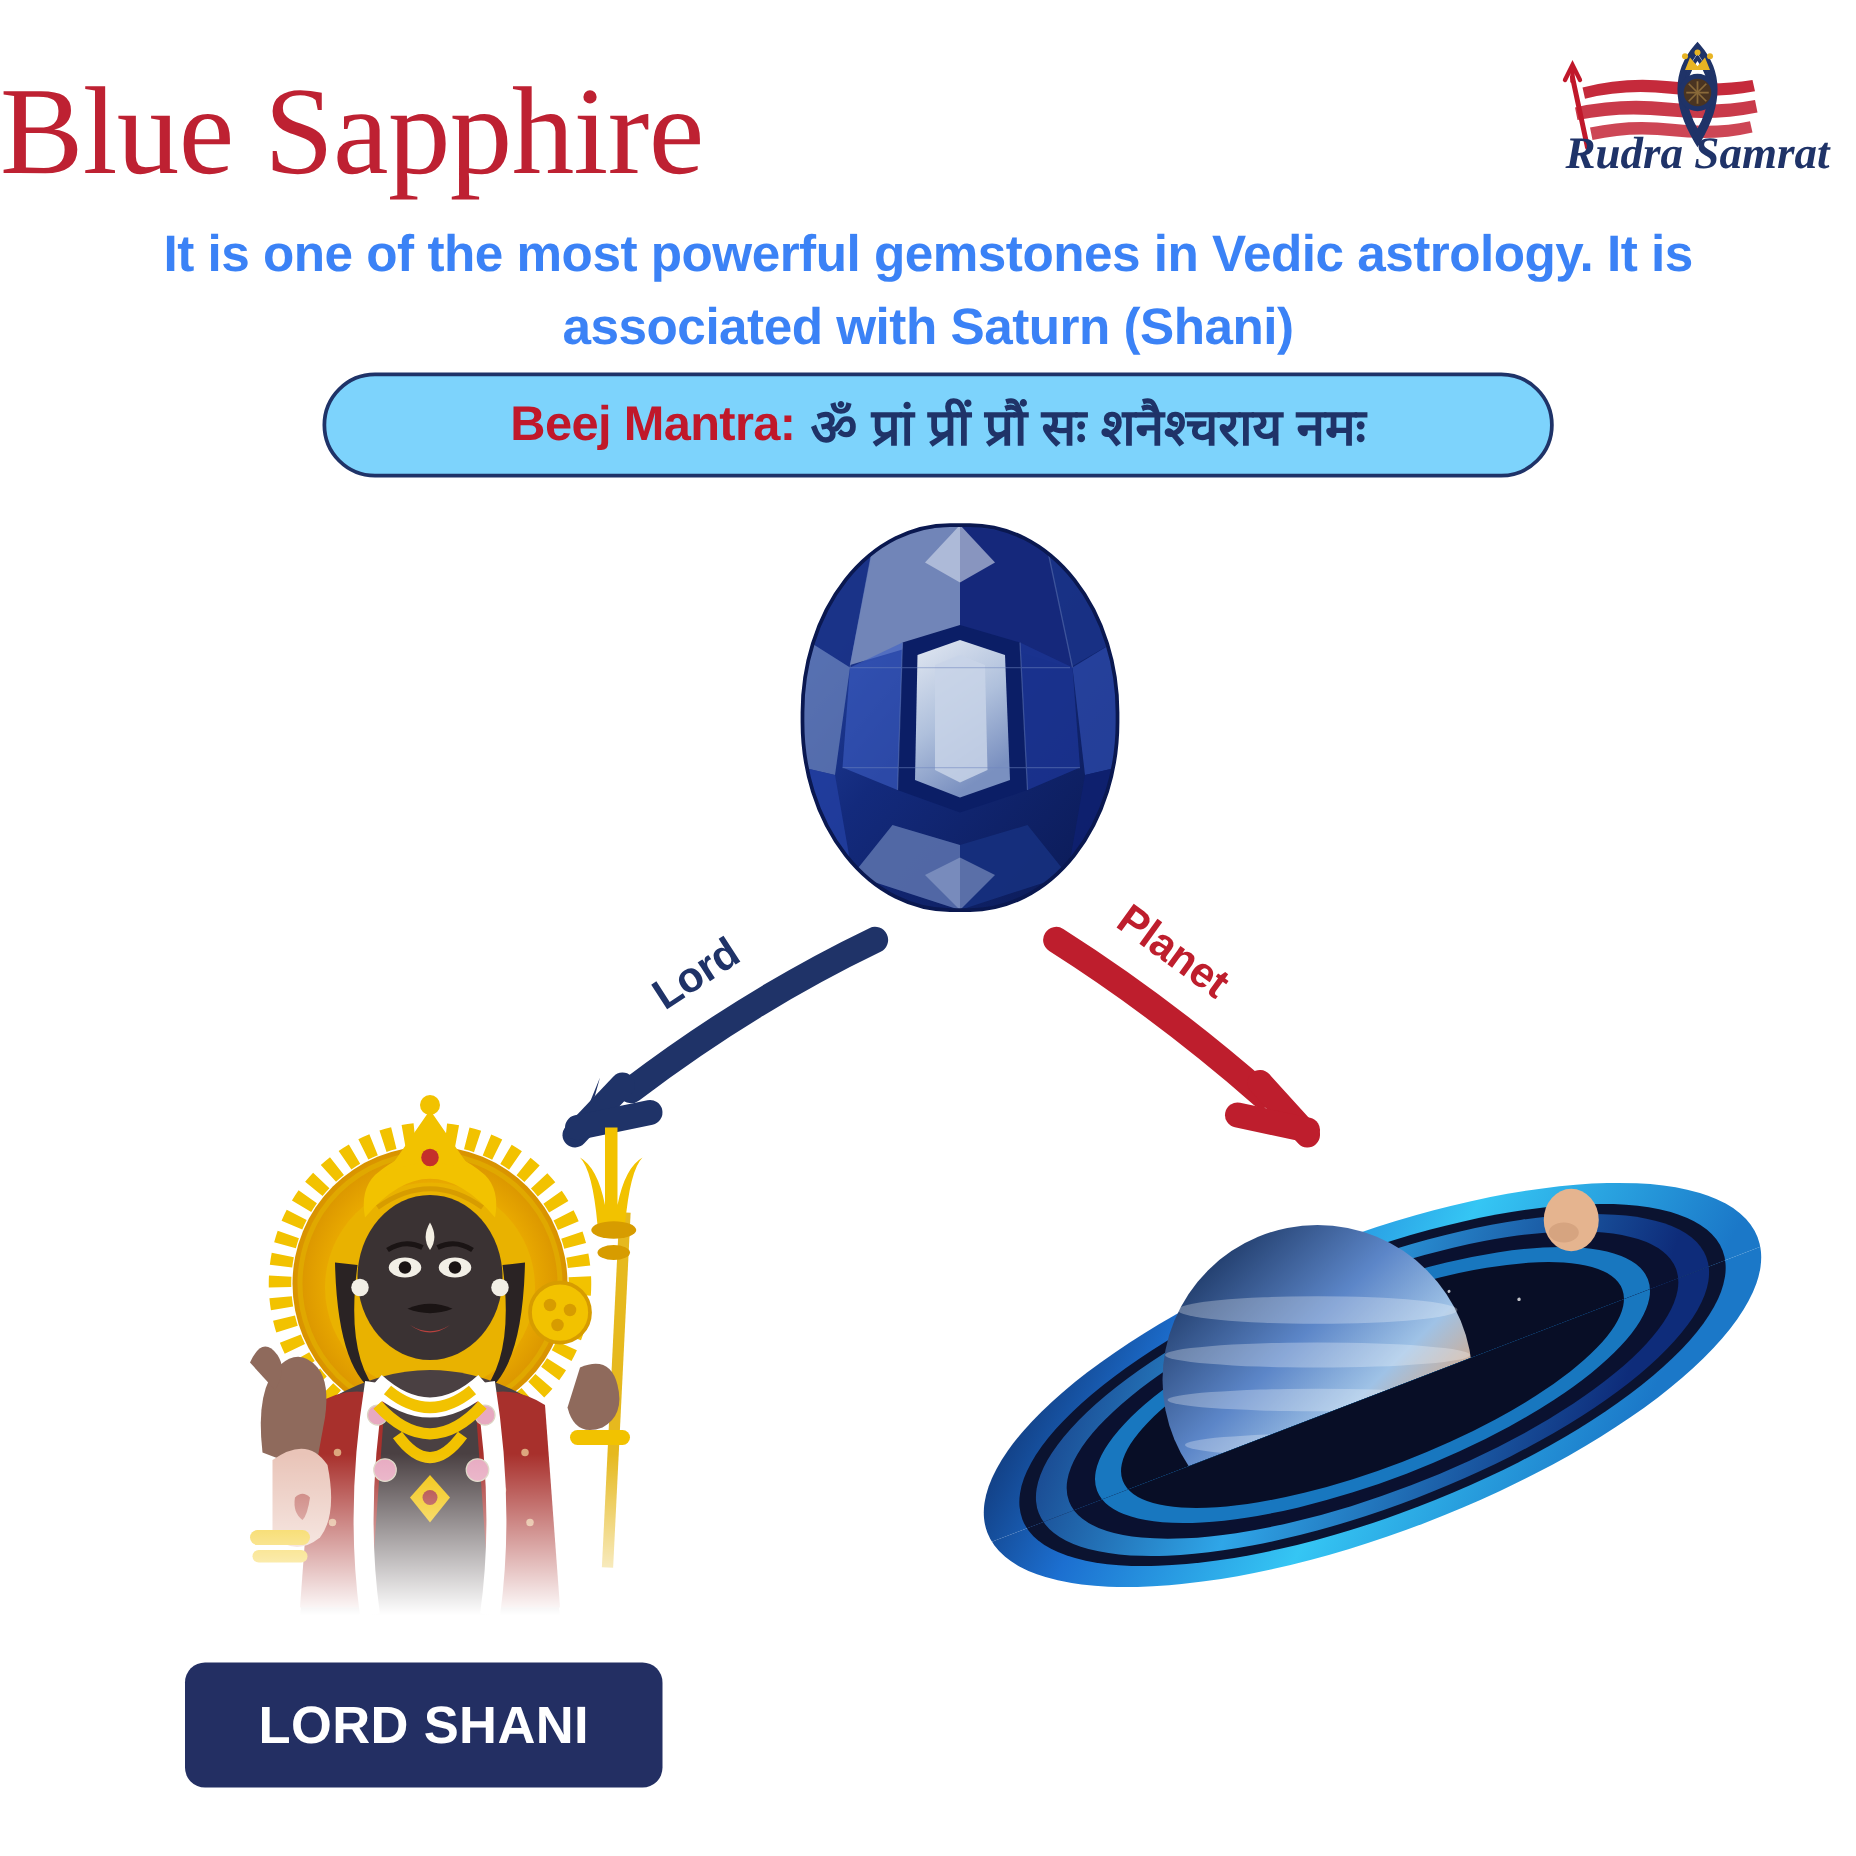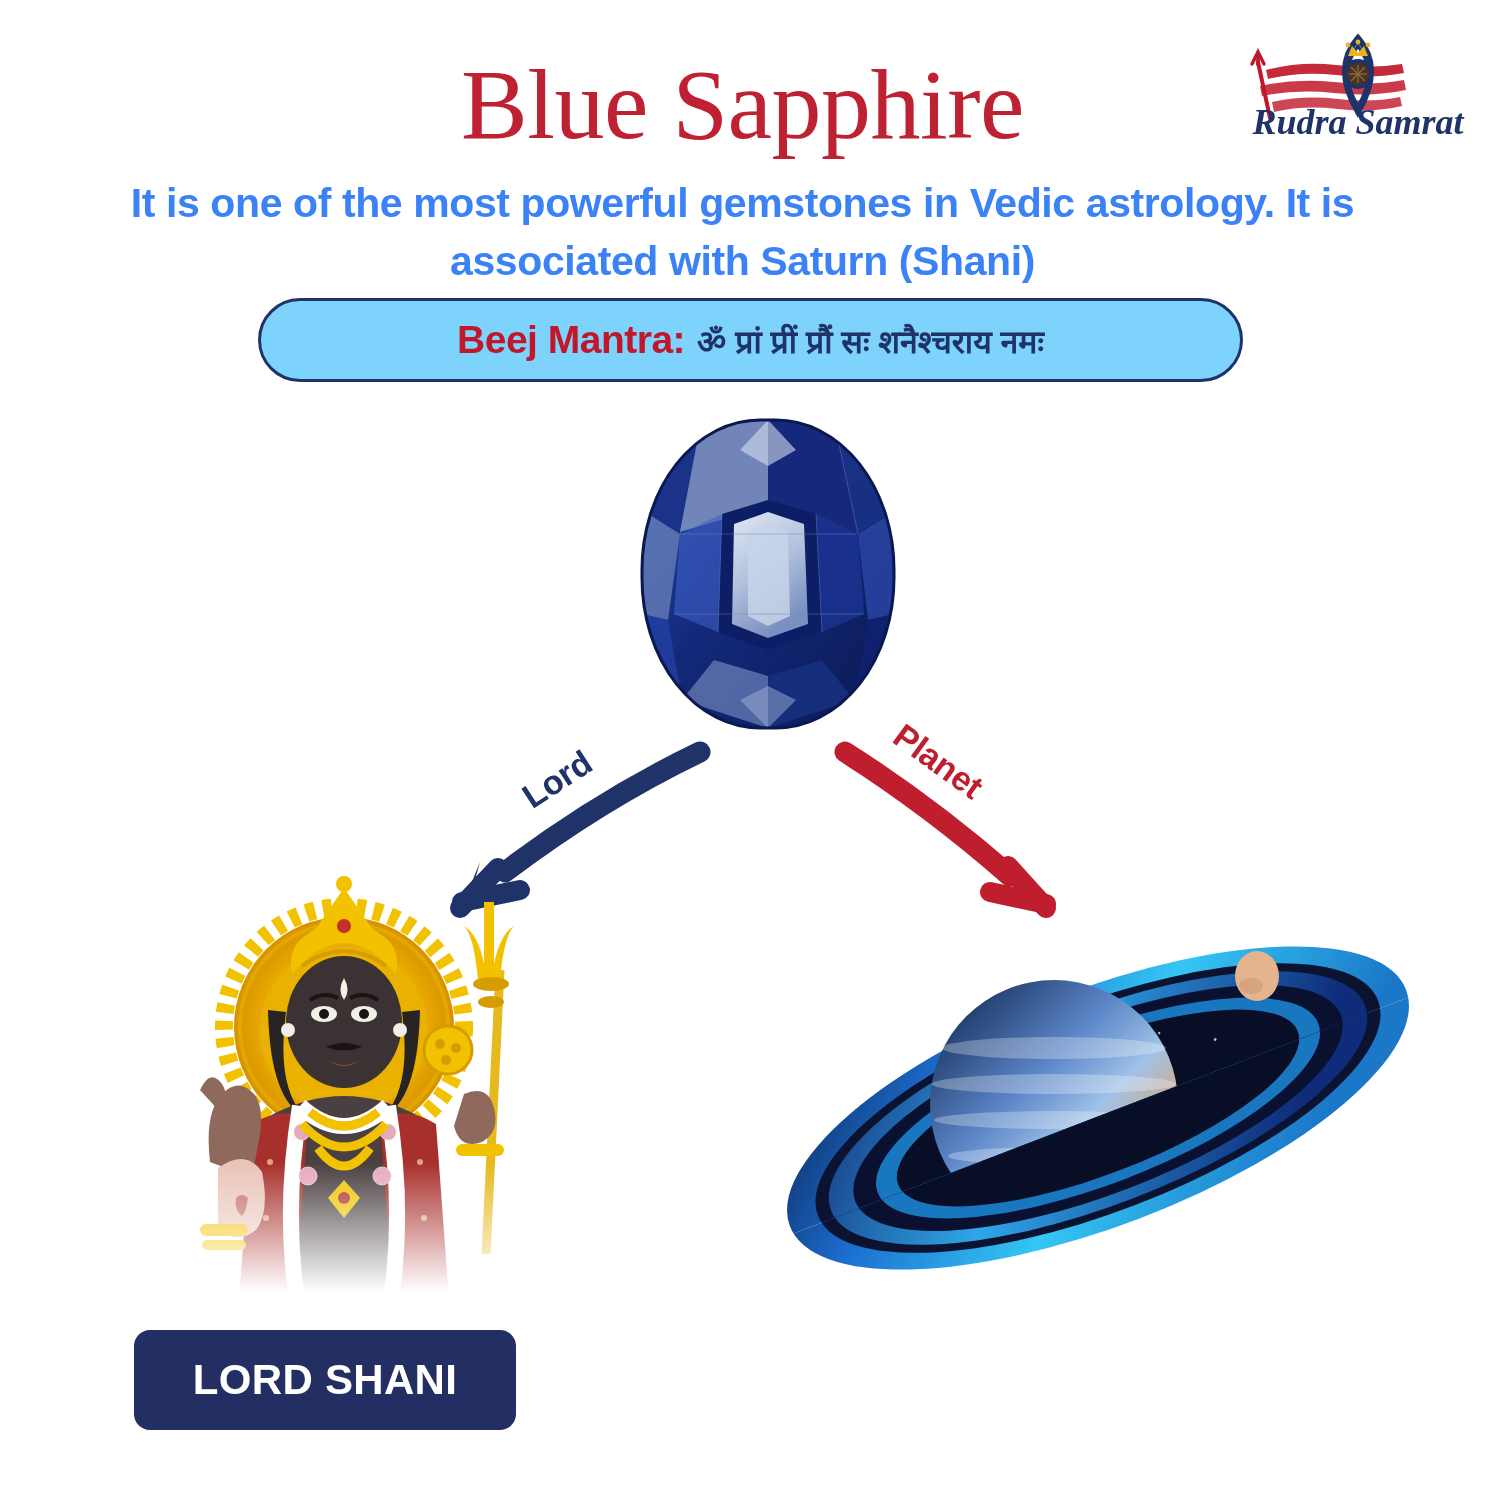--- a/index.html
+++ b/index.html
@@ -11,21 +11,20 @@
   }
   .page { position: relative; width: 1485px; height: 1485px; background: #ffffff; }
 
   
   .logo { position: absolute; left: 1238px; top: 22px; width: 240px; height: 128px; }
   .logo svg { display: block; width: 240px; height: 128px; }
 
   
   .title {
     position: absolute; left: 0; top: 52px; width: 1485px;
-    text-align: center;
     font-family: "Liberation Serif", "DejaVu Serif", serif;
     font-size: 100px; line-height: 1.05;
     font-weight: 400;
     color: #BE2132;
     letter-spacing: -0.5px;
   }
 
   
   .subtitle {
     position: absolute; left: 70px; top: 174px; width: 1345px;
@@ -45,21 +44,21 @@
     background: #7dd3fc;
     display: flex; align-items: center; justify-content: center;
     gap: 12px;
     white-space: nowrap;
   }
   .mantra-label {
     font-size: 39px; font-weight: 800; color: #C0182A;
     letter-spacing: -0.5px;
   }
   .mantra-text {
-    font-size: 32px; font-weight: 600; color: #1F3368;
+    font-size: 41px; font-weight: 600; color: #1F3368;
     font-family: "Liberation Sans", "DejaVu Sans", sans-serif;
     letter-spacing: 0px;
   }
 
   
   .gem-wrap { position: absolute; left: 636px; top: 414px; width: 264px; height: 320px; }
   .gem-wrap svg { display: block; width: 264px; height: 320px; }
 
   
   .arrows { position: absolute; left: 0; top: 0; width: 1485px; height: 1485px; pointer-events: none; }
@@ -80,21 +79,21 @@
   .saturn svg { display: block; width: 672px; height: 400px; }
 
   
   .badge {
     position: absolute; height: 100px;
     display: flex; align-items: center; justify-content: center;
     border-radius: 16px;
     color: #ffffff;
     font-size: 42px; font-weight: 600; letter-spacing: 0.3px;
   }
-  .badge-shani { left: 134px; top: 1330px; width: 382px; background: #232F63; }
+  .badge-shani { left: 148px; top: 1330px; width: 382px; background: #232F63; }
   .badge-saturn { left: 1064px; top: 1330px; width: 292px; background: #C0182A; }
 </style>
 </head>
 <body>
 
 <div class="page">
 
   <div class="logo">
     <svg viewBox="0 0 240 128" xmlns="http://www.w3.org/2000/svg" aria-hidden="true">
       <g>

